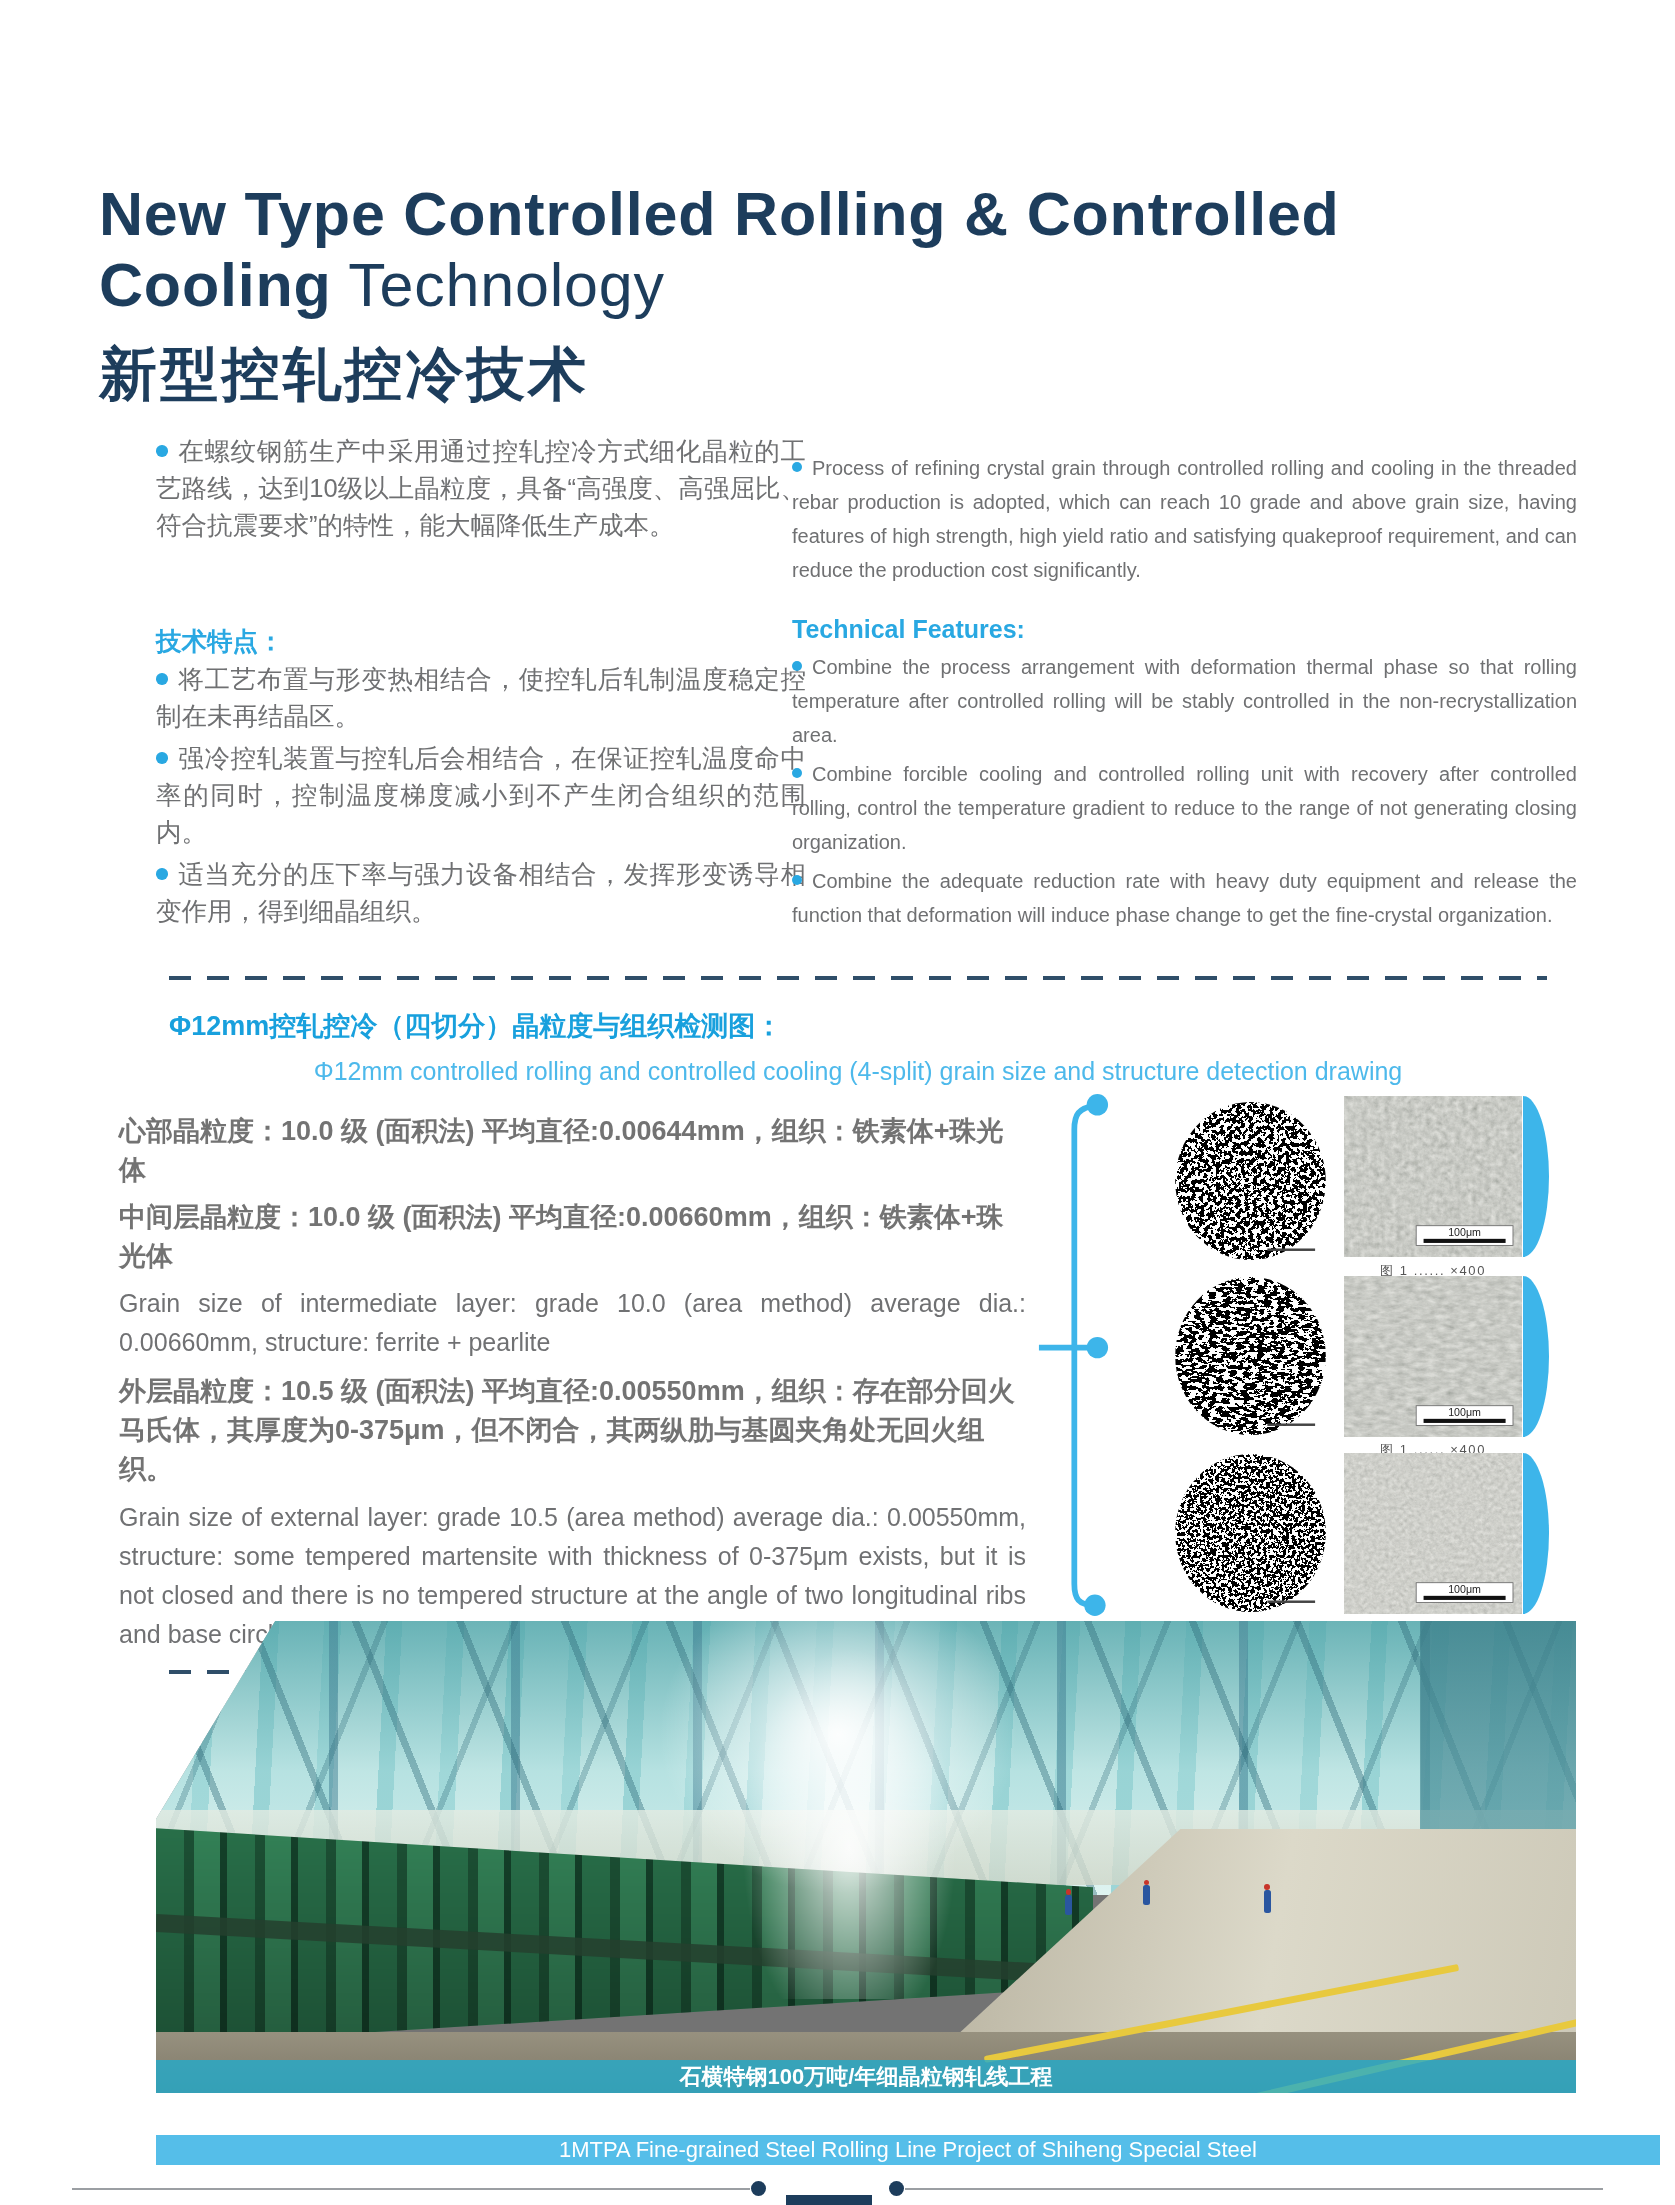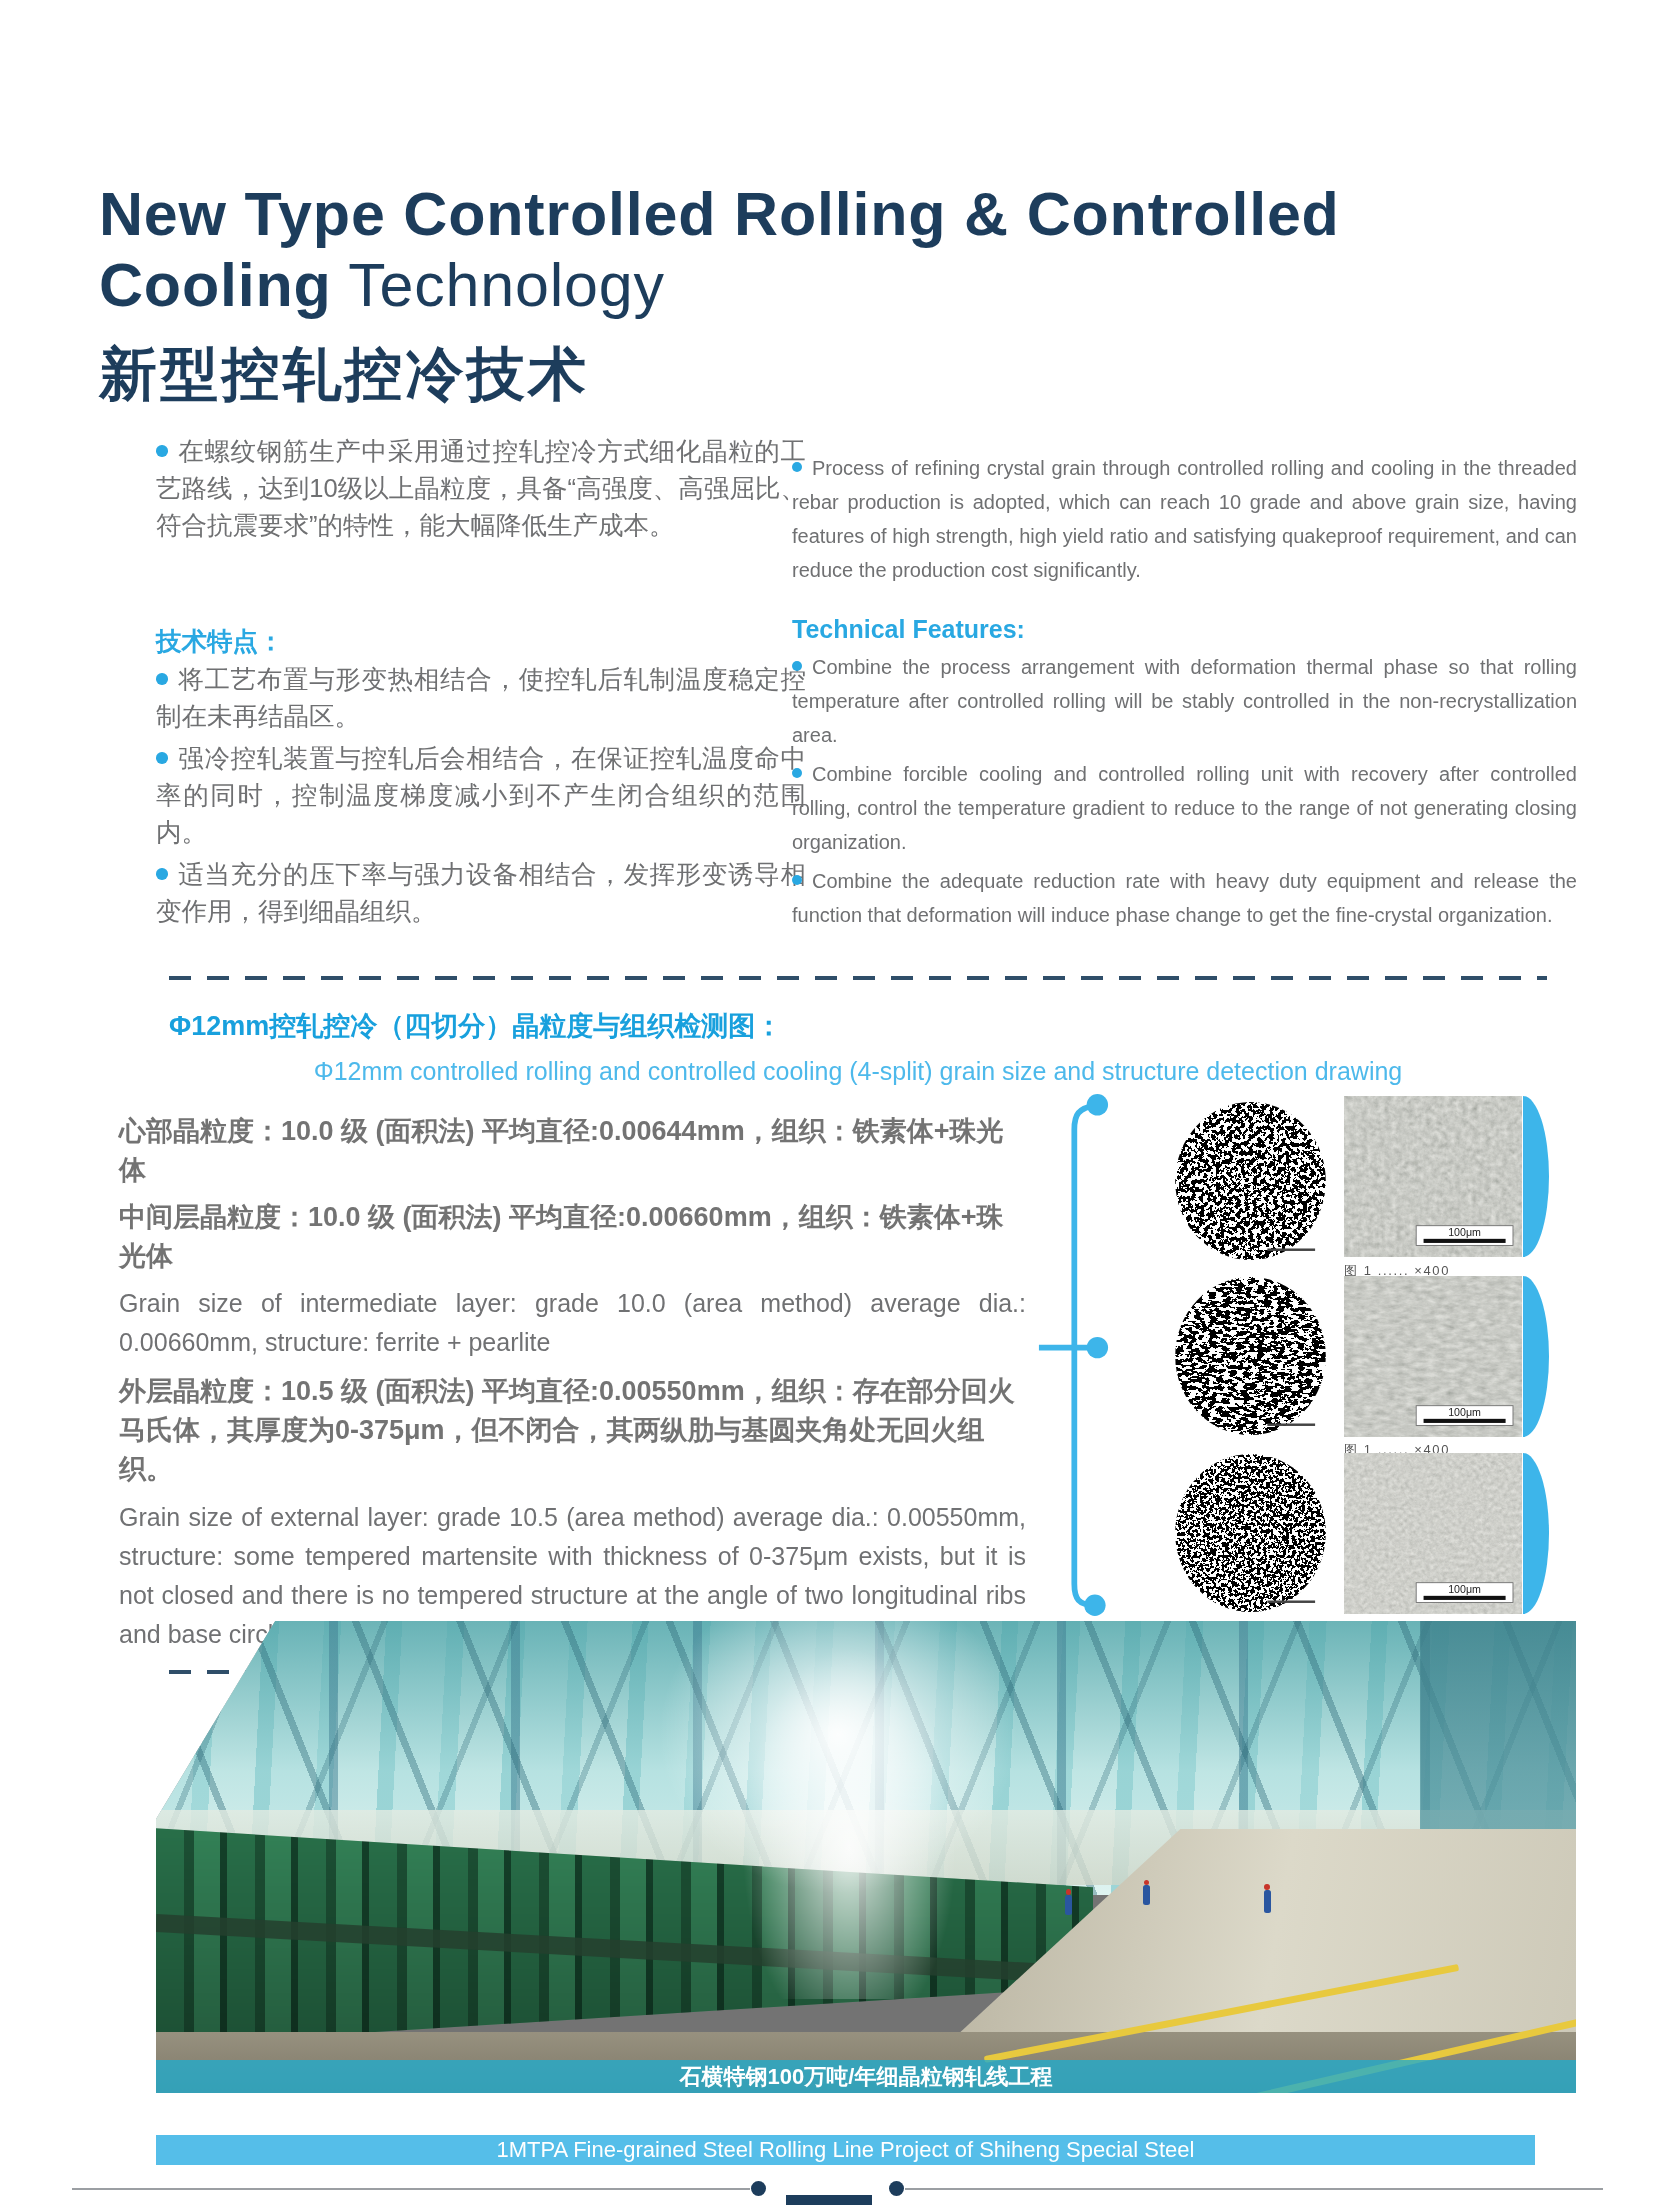--- a/index.html
+++ b/index.html
@@ -27,21 +27,21 @@
   .det-head-zh{left:169px;width:1378px;text-align:left;color:#18a0dd;font-size:27px;font-weight:700;}
   .det-head-en{left:169px;width:1378px;text-align:center;color:#4db9eb;font-size:25px;}
   .layers{left:119px;width:907px;}
   .layer-zh{color:#737373;font-weight:700;font-size:27px;line-height:39px;margin:0 0 8.2px 0;}
   .layer-en{color:#707173;font-size:25px;line-height:39px;text-align:justify;margin:0 0 10px 0;}
 
   
   .micro-circle,.micro-rect{position:absolute;display:block;}
   .half-ellipse{position:absolute;width:26px;height:161px;background:#3db5ea;
     border-radius:0 100% 100% 0 / 0 50% 50% 0;}
-  .micro-caption{position:absolute;width:178px;color:#555;font-size:13px;letter-spacing:1.6px;white-space:nowrap;}
+  .micro-caption{position:absolute;width:178px;text-align:center;color:#555;font-size:13px;letter-spacing:1.6px;white-space:nowrap;}
 
   
   .photo{left:156px;top:1621px;width:1420px;height:472px;overflow:hidden;
     clip-path:polygon(0 42%,8.4% 0,100% 0,100% 100%,0 100%);background:#737373;}
   .ph-sky{position:absolute;left:0;top:0;right:0;height:58%;
     background:
       linear-gradient(180deg,rgba(86,168,172,.85),rgba(160,215,215,.55) 55%,rgba(200,232,230,.25)),
       repeating-linear-gradient(93deg,#d2efee 0 45px,#9fd8da 45px 62px,#e6f7f4 62px 107px,#8fcfd2 107px 123px);}
   .ph-truss{position:absolute;left:0;top:0;right:0;height:58%;
     background:
@@ -66,21 +66,21 @@
   .ph-steam{position:absolute;left:28%;top:0;width:40%;height:80%;
     background:
       radial-gradient(ellipse 45% 60% at 50% 30%,rgba(255,255,255,.95),rgba(255,255,255,0) 70%),
       radial-gradient(ellipse 25% 70% at 52% 60%,rgba(255,255,255,.85),rgba(255,255,255,0) 75%);}
   .ph-tower{position:absolute;right:0;top:0;width:11%;height:62%;
     background:linear-gradient(180deg,#3d7f8a,#5fa3ab);opacity:.75;}
   .worker{position:absolute;width:7.4px;height:20px;background:#2a56a0;border-radius:2.5px;}
   .worker::before{content:"";position:absolute;top:-5.8px;left:0.8px;width:5.8px;height:5.8px;border-radius:50%;background:#c8342a;}
   .band-zh{position:absolute;left:0;right:0;bottom:0;height:33px;background:rgba(32,172,205,.78);
     color:#fff;font-size:22px;font-weight:700;text-align:center;line-height:33px;}
-  .band-en{left:156px;top:2135px;width:1379px;height:30px;background:#55bee9;
+  .band-en{left:156px;top:2135px;width:1504px;height:30px;background:#55bee9;
     color:#fff;font-size:22px;text-align:center;line-height:30px;}
 
   
   .foot-line{top:2188px;height:1.6px;background:#9b9fa3;}
   .foot-dot{top:2181px;width:15px;height:15px;border-radius:50%;background:#1d3d5c;}
   .foot-block{left:786px;top:2195px;width:86px;height:11.5px;background:#1d3d5c;}
 </style>
 </head>
 <body>
 

